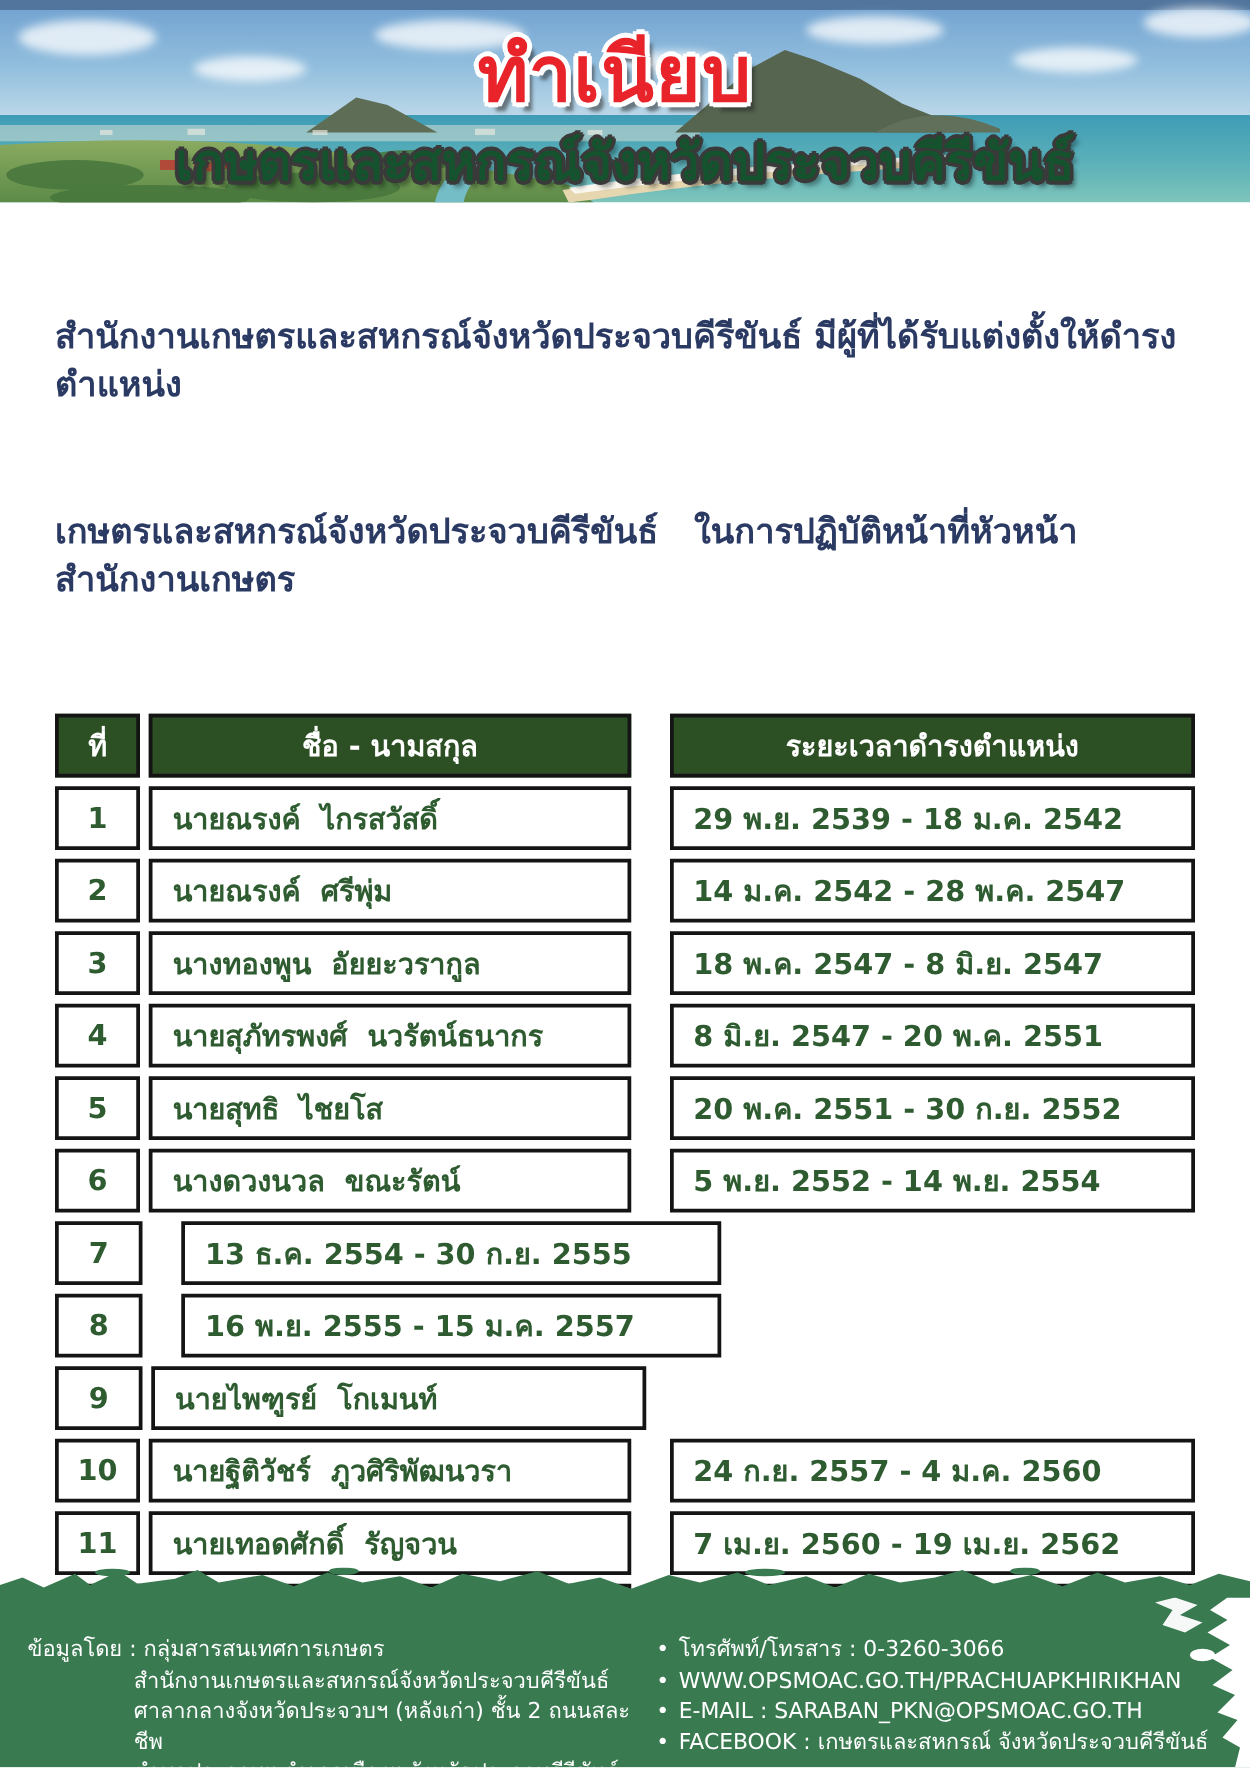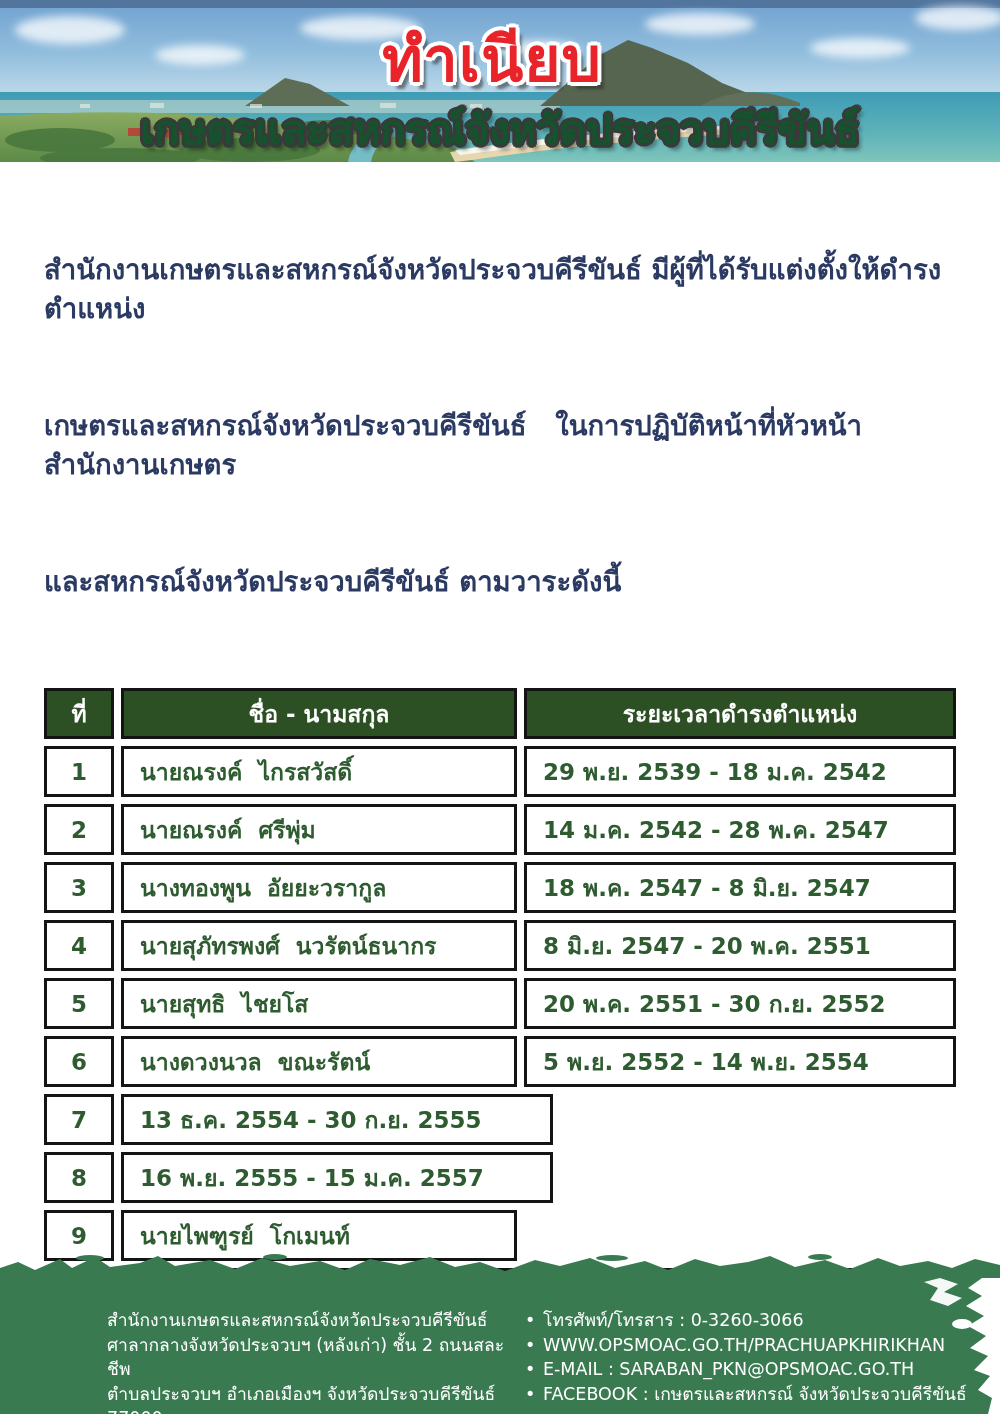--- a/index.html
+++ b/index.html
@@ -38,21 +38,21 @@
   
   .tbl { padding:9px 44px 0 44px; }
   .trow { display:flex; gap:7px; margin-bottom:7px; }
   .cell {
     border:3px solid #141414; background:#ffffff; height:51px;
     display:flex; align-items:center; color:#2e5c30;
     font-size:23px; font-weight:bold; white-space:pre; overflow:hidden;
   }
   .c-no     { width:70px;  justify-content:center; }
   .c-name   { width:396px; padding:0 16px; }
-  .c-period { width:432px; padding:0 16px; }
+  .c-period { width:432px; padding:0 16px;margin-left:24px; }
   .thead .cell { background:#2d4f24; color:#ffffff; justify-content:center; padding:0; }
 
   
   .footer {
     position:absolute; left:0; bottom:0; width:1000px; height:136px;
     background:#397a50; color:#ffffff;
   }
   .grunge-top { position:absolute; left:0; top:-24px; width:1000px; height:25px; display:block; }
   .grunge-right { position:absolute; right:0; top:0; width:130px; height:136px; display:block; pointer-events:none; }
   .footer-content {
@@ -134,21 +134,20 @@
         <rect x="210" y="130" width="14" height="6" fill="#b85444"></rect>
       </g>
     </svg>
     <div class="hero-title">ทำเนียบ</div>
     <div class="hero-subtitle">เกษตรและสหกรณ์จังหวัดประจวบคีรีขันธ์</div>
   </div>
 
   <div class="intro">
     <div>สำนักงานเกษตรและสหกรณ์จังหวัดประจวบคีรีขันธ์ มีผู้ที่ได้รับแต่งตั้งให้ดำรงตำแหน่ง</div>
     <div>เกษตรและสหกรณ์จังหวัดประจวบคีรีขันธ์   ในการปฏิบัติหน้าที่หัวหน้าสำนักงานเกษตร</div>
-    <div>และสหกรณ์จังหวัดประจวบคีรีขันธ์ ตามวาระดังนี้</div>
   </div>
 
   <div class="tbl">
     <div class="trow thead">
       <div class="cell c-no">ที่</div>
       <div class="cell c-name">ชื่อ - นามสกุล</div>
       <div class="cell c-period">ระยะเวลาดำรงตำแหน่ง</div>
     </div>
     <div>
         <div class="trow">
@@ -221,20 +220,24 @@
         <ellipse cx="820" cy="3" rx="12" ry="3"></ellipse>
       </g>
     </svg>
     <svg class="grunge-right" viewBox="0 0 130 136" preserveAspectRatio="none" aria-hidden="true">
       <path fill="#ffffff" d="M130,0 L130,136 L118,136 L122,120 L108,112 L120,98 L104,92 L118,78 L100,70 L116,58 L98,48 L114,38 L96,28 L112,18 L98,10 L112,0 Z"></path>
       <path fill="#ffffff" d="M70,0 L88,6 L74,14 L92,20 L78,28 L60,22 L68,10 L54,4 Z" opacity="0.95"></path>
       <ellipse cx="92" cy="46" rx="10" ry="5" fill="#ffffff"></ellipse>
     </svg>
     <div class="footer-content">
       <div class="addr-block">
+        <div class="addr-first">
+          <span class="addr-label">ข้อมูลโดย : </span>
+          <span>กลุ่มสารสนเทศการเกษตร</span>
+        </div>
         <div>
             <div class="addr-line indent">สำนักงานเกษตรและสหกรณ์จังหวัดประจวบคีรีขันธ์</div>
             <div class="addr-line indent">ศาลากลางจังหวัดประจวบฯ (หลังเก่า) ชั้น 2 ถนนสละชีพ</div>
             <div class="addr-line indent">ตำบลประจวบฯ อำเภอเมืองฯ จังหวัดประจวบคีรีขันธ์ 77000</div>
           </div>
       </div>
       <div class="contact-block">
           <div class="contact-line">
             <span class="bullet">•</span>
             <span>โทรศัพท์/โทรสาร : 0-3260-3066</span>

